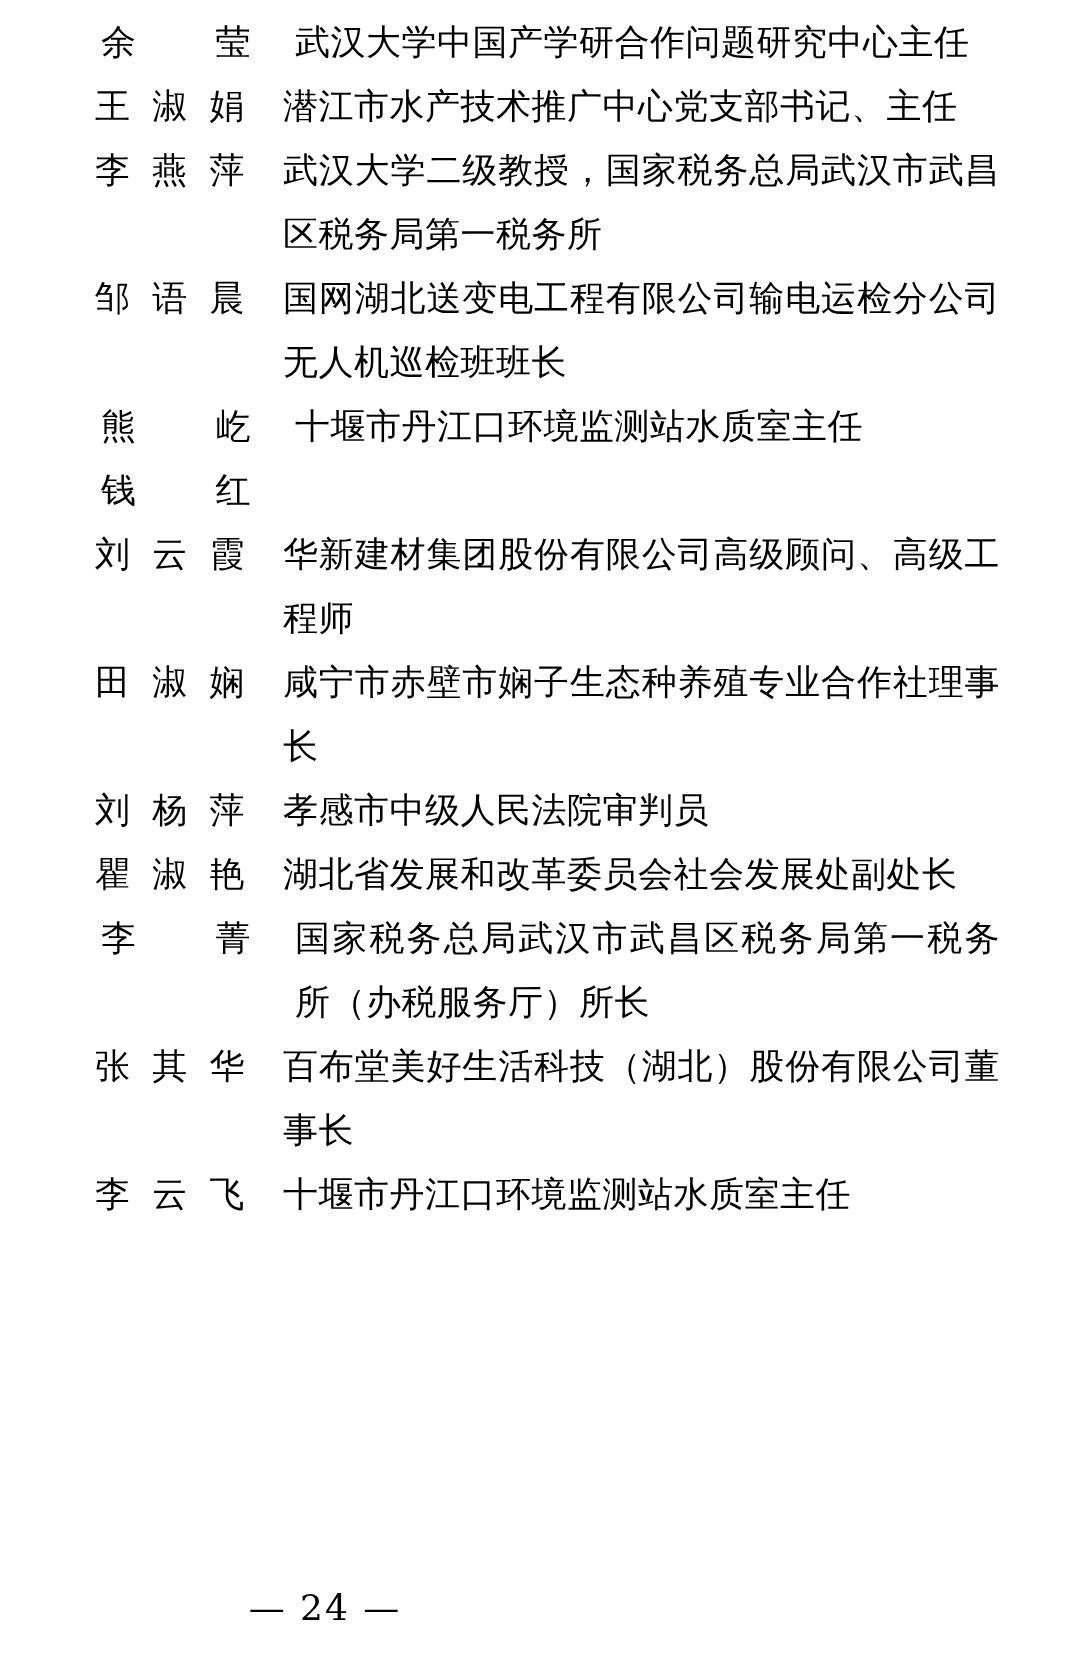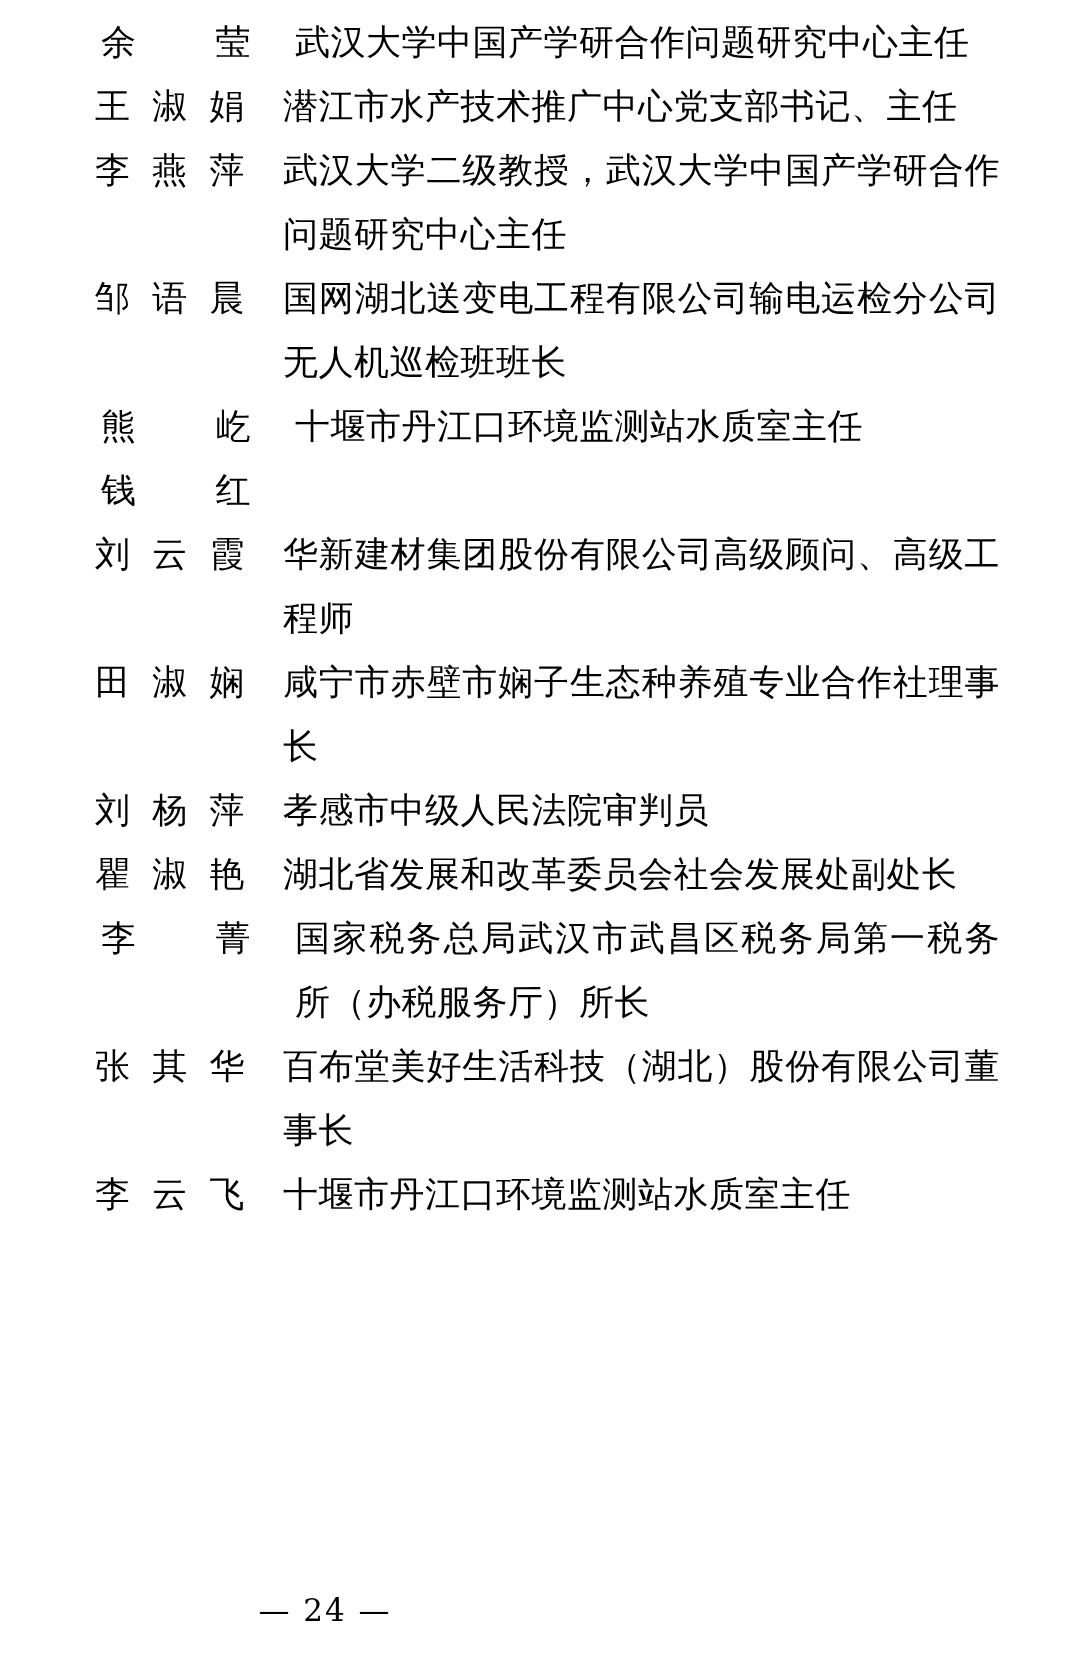--- a/index.html
+++ b/index.html
@@ -51,21 +51,21 @@
   }
   .desc.wrap {
     text-align-last: left;
   }
   .footer {
     position: absolute;
     left: 0;
     bottom: 42px;
     width: 1080px;
     text-align: center;
-    font-size: 31px;
+    font-size: 36px;
     letter-spacing: 2px;
   }
   .footer-inner {
     display: inline-block;
     padding-right: 430px;
   }
 </style>
 </head>
 <body>
 
@@ -76,21 +76,21 @@
     <div class="desc">武汉大学中国产学研合作问题研究中心主任</div>
   </div>
 
   <div class="entry">
     <div class="name">王淑娟</div>
     <div class="desc">潜江市水产技术推广中心党支部书记、主任</div>
   </div>
 
   <div class="entry">
     <div class="name">李燕萍</div>
-    <div class="desc wrap">武汉大学二级教授，武汉大学中国产学研合作问题研究中心主任</div>
+    <div class="desc wrap">武汉大学二级教授，国家税务总局武汉市武昌区税务局第一税务所</div>
   </div>
 
   <div class="entry">
     <div class="name">邹语晨</div>
     <div class="desc wrap">国网湖北送变电工程有限公司输电运检分公司无人机巡检班班长</div>
   </div>
 
 
   <div class="entry">
     <div class="name two-char">熊  屹</div>

